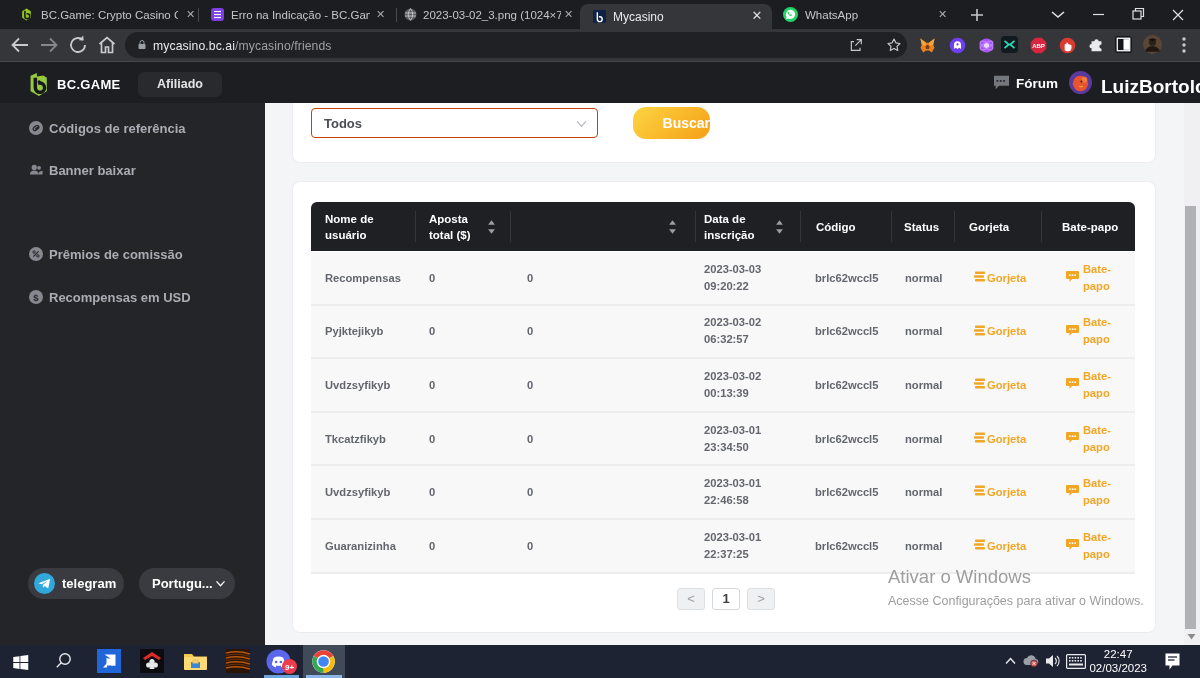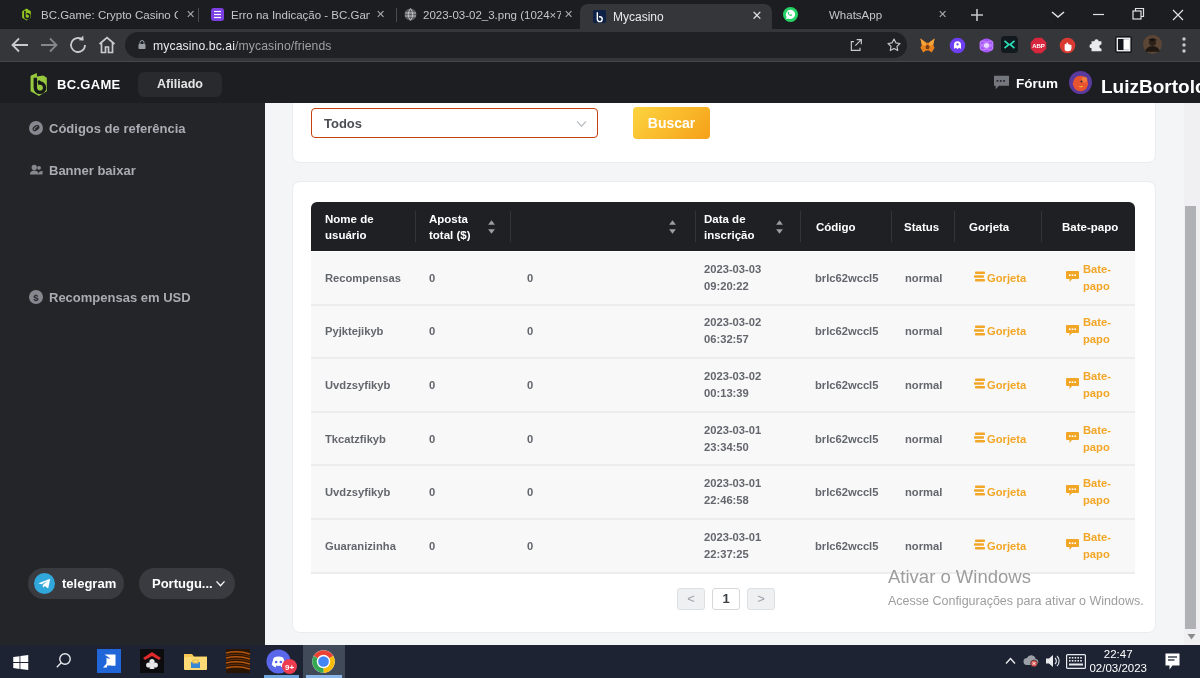--- a/index.html
+++ b/index.html
@@ -113,21 +113,21 @@
       </svg>
     <div class="title" style="left:33px;top:6px;width:110px;color:#e8eaed;">Mycasino</div>
     <div class="tclose" style="left:170px;top:5px;color:#dadce0;">✕</div>
   </div>
   <div class="tab" style="left:772px;width:186px;">
     <svg class="fav" style="left:11px;width:15px;height:15px;top:7px;" viewBox="0 0 24 24">
         <circle cx="12" cy="12" r="12" fill="#25d366"></circle>
         <path d="M12 4.6 a7.3 7.3 0 0 0 -6.3 11 L4.8 19.3 l3.8 -1 A7.3 7.3 0 1 0 12 4.6" fill="#fff"></path>
         <path d="M9.4 8.2 c-.3-.6-.6-.6-.9-.6 -.5 0-1 .6-1 1.5 0 .9.7 2.1 1.6 3.1 1.2 1.3 2.6 2 3.6 2 .6 0 1.4-.3 1.6-.9 .2-.5.2-.9.1-1 -.1-.1-1.3-.7-1.5-.7 -.2 0-.4.3-.6.6 -.2.2-.3.3-.6.2 -.9-.4-1.8-1.2-2.3-2.1 -.1-.2 0-.4.1-.5 .2-.2.5-.4.5-.6 .1-.2-.3-1.6-.6-2z" fill="#25d366"></path>
       </svg>
-    <div class="title" style="left:33px;width:110px;margin-left:24px;">WhatsApp</div>
+    <div class="title" style="left:33px;width:110px;">WhatsApp</div>
     <div class="tclose" style="left:164px;">✕</div>
   </div>
   <svg class="abs" style="left:970px;top:8px;width:14px;height:14px;" viewBox="0 0 14 14">
       <path d="M7 1 V13 M1 7 H13" stroke="#c3c6ca" stroke-width="1.6"></path>
     </svg>
   <svg class="winctl" style="left:1038px;top:9px;width:40px;height:11px;" viewBox="0 0 40 11">
       <path d="M14 3 L20 8 L26 3" stroke="#dfe1e4" stroke-width="1.6" fill="none"></path>
     </svg>
   <svg class="winctl" style="left:1078px;top:0;" viewBox="0 0 40 29">
       <line x1="15" y1="14.5" x2="26" y2="14.5" stroke="#dfe1e4" stroke-width="1.2"></line>
@@ -266,20 +266,29 @@
       <svg class="sic" viewBox="0 0 16 16">
           <g fill="#85888e">
             <circle cx="6" cy="5" r="3"></circle>
             <path d="M1 13 a5 4.5 0 0 1 10 0z"></path>
             <circle cx="11.5" cy="5.5" r="2.2"></circle>
             <path d="M10.5 13 a4 4 0 0 1 5-3.8 v3.8z"></path>
           </g>
         </svg>
       <div class="stxt">Banner baixar</div>
     </div>
+    <div class="sitem" style="top:130px;">
+      <svg class="sic" viewBox="0 0 16 16">
+          <circle cx="8" cy="8" r="8" fill="#85888e"></circle>
+          <path d="M5 11 L11 5" stroke="#232529" stroke-width="1.3"></path>
+          <circle cx="5.8" cy="5.8" r="1.4" fill="none" stroke="#232529" stroke-width="1.1"></circle>
+          <circle cx="10.2" cy="10.2" r="1.4" fill="none" stroke="#232529" stroke-width="1.1"></circle>
+        </svg>
+      <div class="stxt">Prêmios de comissão</div>
+    </div>
     <div class="sitem" style="top:173px;">
       <svg class="sic" viewBox="0 0 16 16">
           <circle cx="8" cy="8" r="8" fill="#85888e"></circle>
           <text x="8" y="12" font-size="11" font-weight="bold" fill="#232529" text-anchor="middle" font-family="Liberation Sans">$</text>
         </svg>
       <div class="stxt">Recompensas em USD</div>
     </div>
     <div class="pill" style="left:28px;width:96px;">
       <svg class="abs" style="left:6px;top:5px;width:21px;height:21px;" viewBox="0 0 24 24">
           <circle cx="12" cy="12" r="12" fill="#31a8dc"></circle>
@@ -295,21 +304,21 @@
     </div>
   </div>
   <div id="main">
     <div class="card" id="card1">
       <div class="abs" style="left:18px;top:24px;width:287px;height:30px;background:#fff;border:1px solid #c2410c;border-radius:4px;">
         <div class="abs" style="left:12px;top:7px;font-size:13px;font-weight:bold;color:#4a4d52;">Todos</div>
         <svg class="abs" style="left:264px;top:11px;width:11px;height:8px;" viewBox="0 0 12 9">
             <path d="M1 1.5 L6 7 L11 1.5" stroke="#b9bdc2" stroke-width="1.4" fill="none"></path>
           </svg>
       </div>
-      <div class="abs" style="left:340px;top:23px;width:77px;height:32px;background:linear-gradient(135deg,#fdd440,#f5a018);border-radius:4px;text-align:center;line-height:32px;color:#fff;font-size:14px;font-weight:bold;">Buscar</div>
+      <div class="abs" style="left:340px;top:23px;width:77px;height:32px;background:linear-gradient(135deg,#fdd440,#f5a018);border-radius:13px;text-align:right;line-height:32px;color:#fff;font-size:14px;font-weight:bold;">Buscar</div>
     </div>
     <div class="card" id="card2">
       <div id="tbl">
         <div id="thead">
             <div style="position:absolute;left:104px;top:9px;width:1px;height:31px;background:#33353b;"></div>
             <div style="position:absolute;left:199px;top:9px;width:1px;height:31px;background:#33353b;"></div>
             <div style="position:absolute;left:384px;top:9px;width:1px;height:31px;background:#33353b;"></div>
             <div style="position:absolute;left:489px;top:9px;width:1px;height:31px;background:#33353b;"></div>
             <div style="position:absolute;left:580px;top:9px;width:1px;height:31px;background:#33353b;"></div>
             <div style="position:absolute;left:643px;top:9px;width:1px;height:31px;background:#33353b;"></div>

